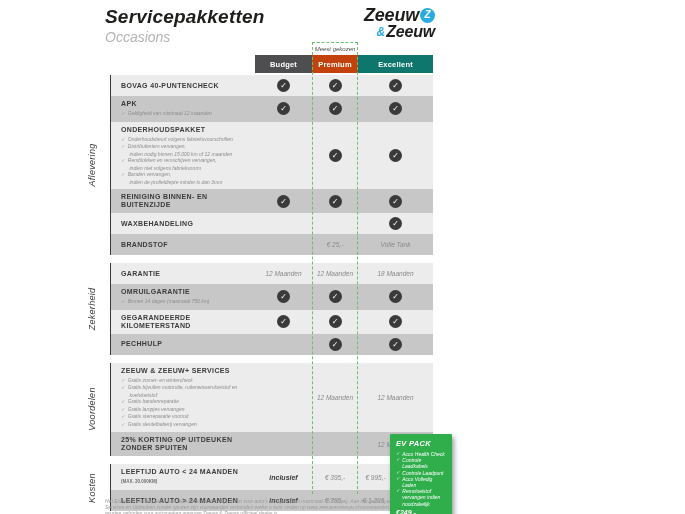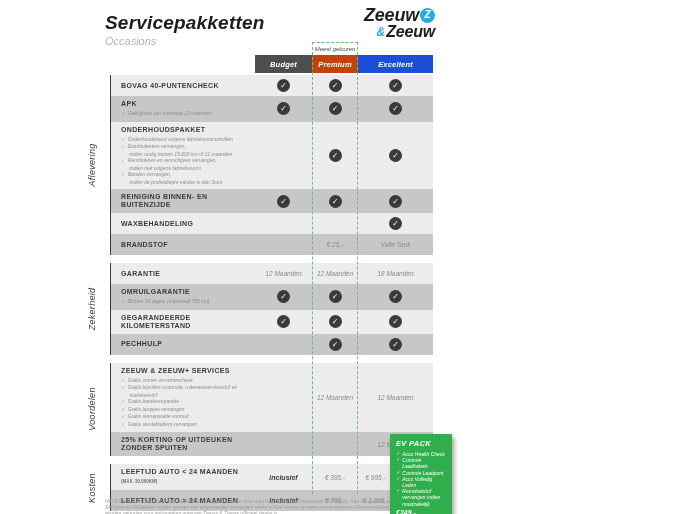--- a/index.html
+++ b/index.html
@@ -1,44 +1,44 @@
 <!DOCTYPE html>
 <html><head>
 <meta charset="utf-8">
 <style>
   html,body{margin:0;padding:0;background:#fff;}
   .page{position:relative;width:685px;height:514px;background:#ffffff;overflow:hidden;
         font-family:"Liberation Sans",sans-serif;}
 
   
-  .title-block{position:absolute;left:105px;top:12px;}
+  .title-block{position:absolute;left:105px;top:6px;}
   .page-title{margin:0;font-style:italic;font-weight:bold;font-size:19px;color:#1d1d1b;letter-spacing:.2px;}
-  .page-subtitle{margin:1px 0 0 0;font-style:italic;font-size:11px;color:#b3b3b3;}
+  .page-subtitle{margin:1px 0 0 0;font-style:italic;font-size:14px;color:#b3b3b3;}
 
   .logo{position:absolute;left:330px;top:6px;width:105px;text-align:left;line-height:1;}
   .logo-line{display:flex;justify-content:flex-end;align-items:center;}
   .logo-word{font-style:italic;font-weight:bold;font-size:18px;color:#1d1d1b;letter-spacing:-0.2px;}
   .logo-emblem{width:15px;height:15px;border-radius:50%;background:#29abe2;color:#fff;display:inline-flex;
                align-items:center;justify-content:center;font-style:italic;font-weight:bold;font-size:10px;margin-left:1px;}
   .logo-amp{font-weight:bold;font-size:12px;color:#29abe2;margin-right:1px;font-style:italic;}
   .logo-line2 .logo-word{font-size:16px;}
 
   
   .table{position:absolute;left:80px;top:42px;width:353px;}
   .premium-overlay{position:absolute;left:232px;top:0;width:46px;height:452px;z-index:6;pointer-events:none;
                    border:1px dashed #6abf71;border-bottom:none;box-sizing:border-box;}
   .badge{height:12px;display:flex;align-items:center;justify-content:center;
          font-style:italic;font-size:6px;color:#4d4d4d;}
 
   .header-row{display:flex;margin-left:175px;height:18px;margin-top:13px;margin-bottom:2px;}
   .hc{display:flex;align-items:center;justify-content:center;color:#fff;
-      font-style:italic;font-weight:bold;font-size:7.5px;letter-spacing:.2px;box-sizing:border-box;}
+      font-weight:bold;font-size:7.5px;letter-spacing:.2px;box-sizing:border-box;}
   .hc-budget{width:57px;background:#4e4e50;}
   .hc-premium{width:46px;background:#c2410c;}
-  .hc-excellent{width:75px;background:#1d4ed8;text-align:right;}
+  .hc-excellent{width:75px;background:#0f766e;text-align:right;}
 
   .section{display:flex;margin-bottom:8px;}
   .side{width:30px;flex-shrink:0;position:relative;border-right:1.5px solid #3a3a3a;}
   .side-label{position:absolute;top:50%;left:40%;transform:translate(-50%,-50%) rotate(-90deg);
               white-space:nowrap;font-style:italic;font-size:9px;color:#3a3a3a;letter-spacing:.3px;}
   .rows{flex:1;}
   .row{display:flex;min-height:21px;}
   .shade-light{background:#ececec;}
   .shade-dark{background:#c7c7c7;}
   .label-cell{flex:1;padding:4px 4px 4px 10px;display:flex;flex-direction:column;justify-content:center;box-sizing:border-box;}

